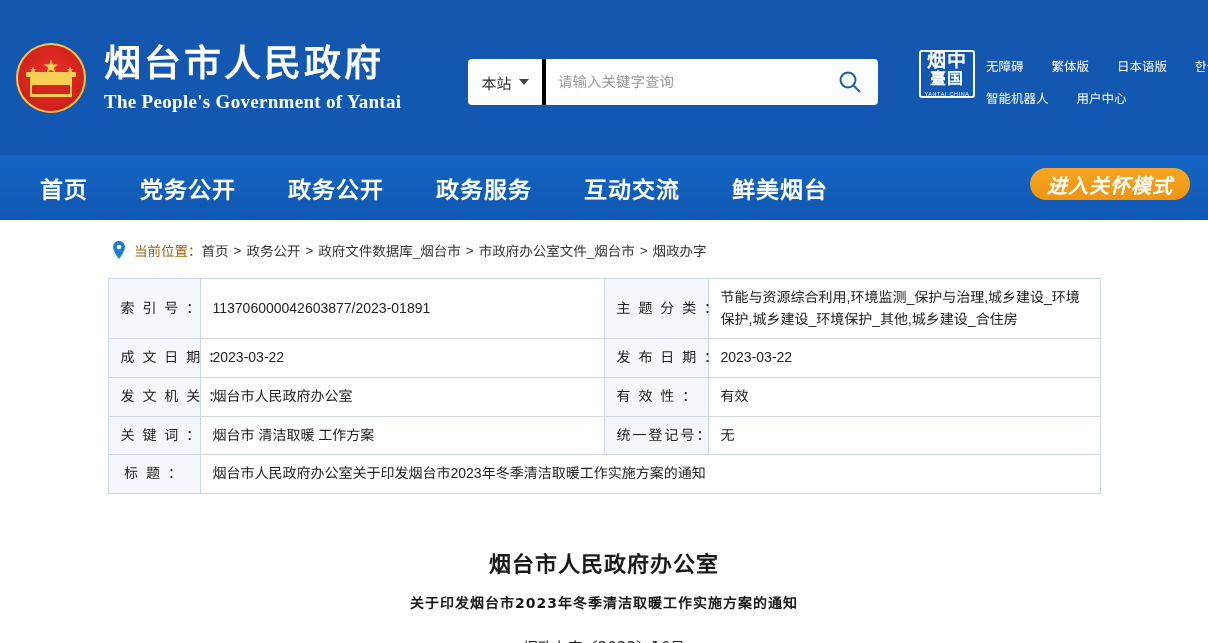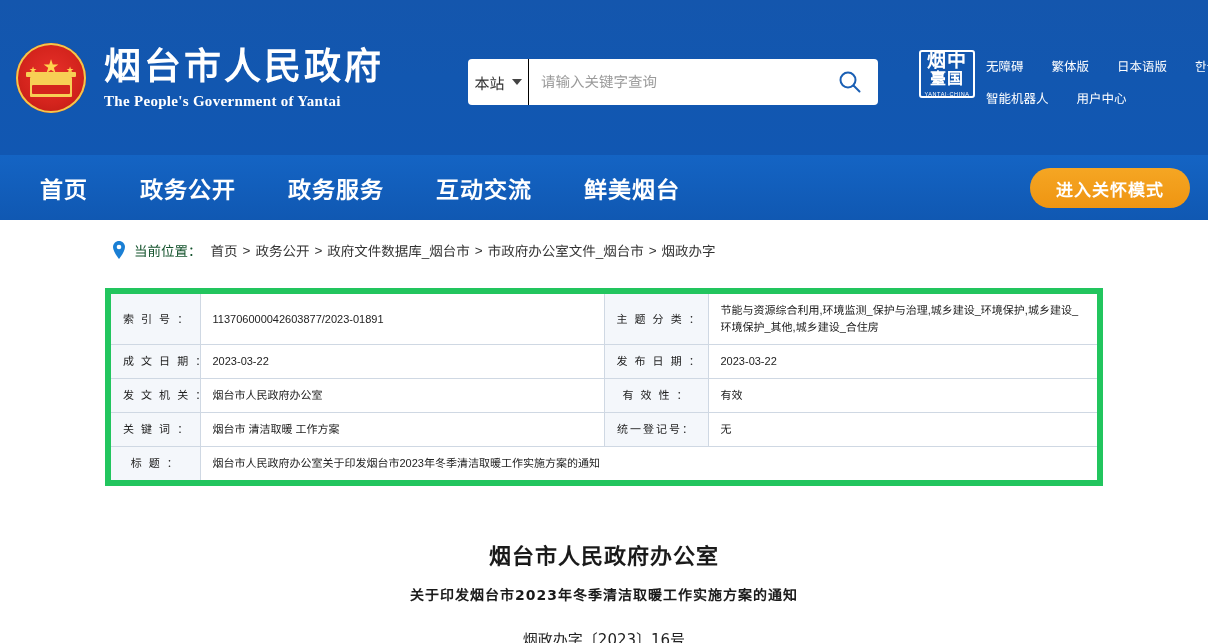--- a/index.html
+++ b/index.html
@@ -84,47 +84,47 @@
     flex: 0 0 auto;
   }
   .gov-title .cn {
     font-size: 37px;
     font-weight: bold;
     letter-spacing: 3px;
     line-height: 1.2;
     font-family: "DejaVu Sans", "Liberation Sans", sans-serif;
   }
   .gov-title .en {
-    font-size: 15px;
+    font-size: 19px;
     font-weight: bold;
     letter-spacing: 0.3px;
     margin-top: 4px;
     font-family: "Liberation Serif", serif;
   }
 
   
   .search-box {
     position: absolute;
     left: 468px; top: 59px;
     width: 410px; height: 46px;
     background: #fff;
     border-radius: 4px;
     display: flex;
     align-items: center;
   }
   .search-scope {
-    width: 61px;
+    width: 78px;
     height: 100%;
     display: flex;
     align-items: center;
     justify-content: center;
     gap: 7px;
     font-size: 15px;
     color: #333;
-    border-right: 1px solid #000000;
+    border-right: 4px solid #000000;
     cursor: pointer;
   }
   .caret-down {
     width: 0; height: 0;
     border-left: 5px solid transparent;
     border-right: 5px solid transparent;
     border-top: 6px solid #444;
   }
   .search-input {
     flex: 1;
@@ -212,63 +212,64 @@
     font-weight: bold;
     margin-right: 52px;
     cursor: pointer;
     letter-spacing: 1px;
     font-family: "DejaVu Sans", "Liberation Sans", sans-serif;
     white-space: nowrap;
   }
   .nav-care {
     position: absolute;
     right: 18px; top: 13px;
-    width: 160px; height: 40px;
+    width: 160px; height: 32px;
     background: linear-gradient(180deg, #f5a623 0%, #ef9512 100%);
     color: #fff;
-    font-size: 17px;
+    font-size: 20px;
     font-weight: bold;
     border-radius: 20px;
     display: flex;
     align-items: center;
     justify-content: center;
     cursor: pointer;
     letter-spacing: 1px;
     font-family: "DejaVu Sans", sans-serif;
+    font-style: italic;
   }
 
   
   .breadcrumb {
     display: flex;
     align-items: center;
     padding: 20px 0 16px 112px;
     font-size: 13.5px;
     color: #333;
   }
   .pin-icon {
     width: 14px; height: 18px;
     margin-right: 8px;
     flex: 0 0 auto;
   }
-  .breadcrumb .label { color: #14532d; margin-right: 9px; text-align: right; }
+  .breadcrumb .label { color: #a16207; margin-right: 0; text-align: right; }
   .breadcrumb a {
     color: #333;
     text-decoration: none;
     cursor: pointer;
   }
   .breadcrumb .sep { margin: 0 5px; color: #333; }
 
   
   .meta-table {
     width: 992px;
-    margin: 12px auto 0 auto;
+    margin: 2px auto 0 auto;
     border-collapse: collapse;
-    border: 6px solid #22c55e;
+    border: 1px solid #22c55e;
     table-layout: fixed;
-    font-size: 11px;
+    font-size: 14px;
     color: #222;
   }
   .meta-table td {
     border: 1px solid #cfd8e3;
     padding: 8px 12px;
     vertical-align: middle;
     line-height: 1.55;
   }
   .meta-table td.k {
     background: #f4f7fb;
@@ -361,20 +362,21 @@
     </div>
     <div class="row">
       <a>智能机器人</a>
       <a>用户中心</a>
     </div>
   </div>
 </div>
 
 <div class="nav">
   <div class="nav-item">首页</div>
+  <div class="nav-item">党务公开</div>
   <div class="nav-item">政务公开</div>
   <div class="nav-item">政务服务</div>
   <div class="nav-item">互动交流</div>
   <div class="nav-item">鲜美烟台</div>
   <div class="nav-care">进入关怀模式</div>
 </div>
 
 <div class="breadcrumb">
   <svg class="pin-icon" viewBox="0 0 14 18">
     <path d="M7 0C3.7 0 1 2.7 1 6c0 4.5 6 12 6 12s6-7.5 6-12c0-3.3-2.7-6-6-6z" fill="#1a7fd4"></path>

